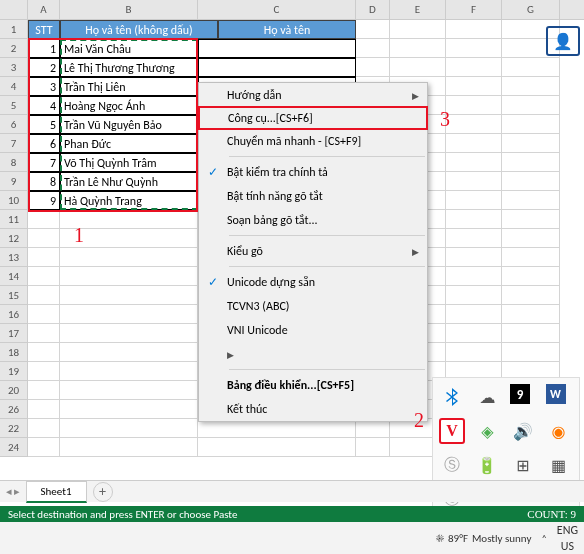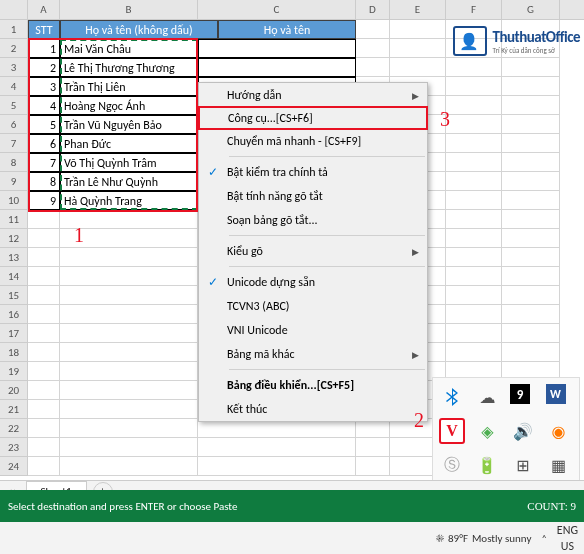--- a/index.html
+++ b/index.html
@@ -53,21 +53,21 @@
 .ann-box { position: absolute; border: 2px solid #e81123; pointer-events: none; }
 
 
 .sheet-tabs { position: absolute; bottom: 52px; left: 0; right: 0; height: 22px; background: #f3f3f3; border-top: 1px solid #ccc; display: flex; align-items: center; }
 .tab-nav { display: flex; gap: 2px; padding: 0 6px; color: #888; }
 .tab { padding: 3px 14px; background: #fff; border: 1px solid #ccc; border-bottom: 2px solid #107c41; font-size: 11px; }
 .tab-add { width: 20px; height: 20px; display: flex; align-items: center; justify-content: center; border: 1px solid #ccc; border-radius: 50%; margin-left: 6px; color: #666; font-size: 14px; }
 .tab-scroll { flex: 1; }
 
 
-.status-bar { position: absolute; bottom: 32px; left: 0; right: 0; height: 32px; background: #0f7b3f; color: #fff; display: flex; align-items: center; padding: 0 8px; font-size: 11px; }
+.status-bar { position: absolute; bottom: 32px; left: 0; right: 0; height: 16px; background: #0f7b3f; color: #fff; display: flex; align-items: center; padding: 0 8px; font-size: 11px; }
 .status-left { flex: 1; }
 .status-right { font-family: Liberation Serif, serif; }
 
 
 .taskbar { position: absolute; bottom: 0; left: 0; right: 0; height: 32px; background: #f3f3f3; display: flex; align-items: center; justify-content: flex-end; padding: 0 6px; gap: 10px; font-size: 11px; color: #333; }
 .tb-item { display: flex; align-items: center; gap: 4px; }
 .tb-chevron { font-size: 10px; }
 
 
 .tray { position: absolute; bottom: 35px; right: 4px; width: 148px; background: #f9f9f9; border: 1px solid #ddd; padding: 6px; display: grid; grid-template-columns: repeat(4, 1fr); gap: 8px; }
@@ -289,41 +289,31 @@
       <div class="row-h">20</div>
       <div class="cell cA"></div>
       <div class="cell cB"></div>
       <div class="cell cC"></div>
       <div class="cell cD"></div>
       <div class="cell cE"></div>
       <div class="cell cF"></div>
       <div class="cell cG"></div>
     </div>
   <div class="row">
-      <div class="row-h">21</div>
+      <div class="row-h">26</div>
       <div class="cell cA"></div>
       <div class="cell cB"></div>
       <div class="cell cC"></div>
       <div class="cell cD"></div>
       <div class="cell cE"></div>
       <div class="cell cF"></div>
       <div class="cell cG"></div>
     </div>
   <div class="row">
       <div class="row-h">22</div>
-      <div class="cell cA"></div>
-      <div class="cell cB"></div>
-      <div class="cell cC"></div>
-      <div class="cell cD"></div>
-      <div class="cell cE"></div>
-      <div class="cell cF"></div>
-      <div class="cell cG"></div>
-    </div>
-  <div class="row">
-      <div class="row-h">23</div>
       <div class="cell cA"></div>
       <div class="cell cB"></div>
       <div class="cell cC"></div>
       <div class="cell cD"></div>
       <div class="cell cE"></div>
       <div class="cell cF"></div>
       <div class="cell cG"></div>
     </div>
   <div class="row">
       <div class="row-h">24</div>
@@ -334,24 +324,20 @@
       <div class="cell cE"></div>
       <div class="cell cF"></div>
       <div class="cell cG"></div>
     </div>
 
   <div class="selection-box" style="top:19px; left:60px; width:138px; height:171px;"></div>
 </div>
 
 <div class="logo">
   <div class="logo-icon"></div>
-  <div class="logo-text">
-    <div class="logo-title">ThuthuatOffice</div>
-    <div class="logo-sub">Trí Kỷ của dân công sở</div>
-  </div>
 </div>
 
 <div class="context-menu">
   <div class="menu-item">
       <span class="mi-icon"></span>
       <span class="mi-label">Hướng dẫn</span>
       <span class="mi-arrow">▶</span>
     </div>
   <div class="menu-item menu-highlight">
       <span class="mi-icon"></span>
@@ -388,21 +374,20 @@
   <div class="menu-item">
       <span class="mi-icon"></span>
       <span class="mi-label">TCVN3 (ABC)</span>
     </div>
   <div class="menu-item">
       <span class="mi-icon"></span>
       <span class="mi-label">VNI Unicode</span>
     </div>
   <div class="menu-item">
       <span class="mi-icon"></span>
-      <span class="mi-label">Bảng mã khác</span>
       <span class="mi-arrow">▶</span>
     </div>
   <div class="menu-sep"></div>
   <div class="menu-item">
       <span class="mi-icon"></span>
       <span class="mi-label" style="font-weight:bold">Bảng điều khiển...[CS+F5]</span>
     </div>
   <div class="menu-item">
       <span class="mi-icon"></span>
       <span class="mi-label">Kết thúc</span>

